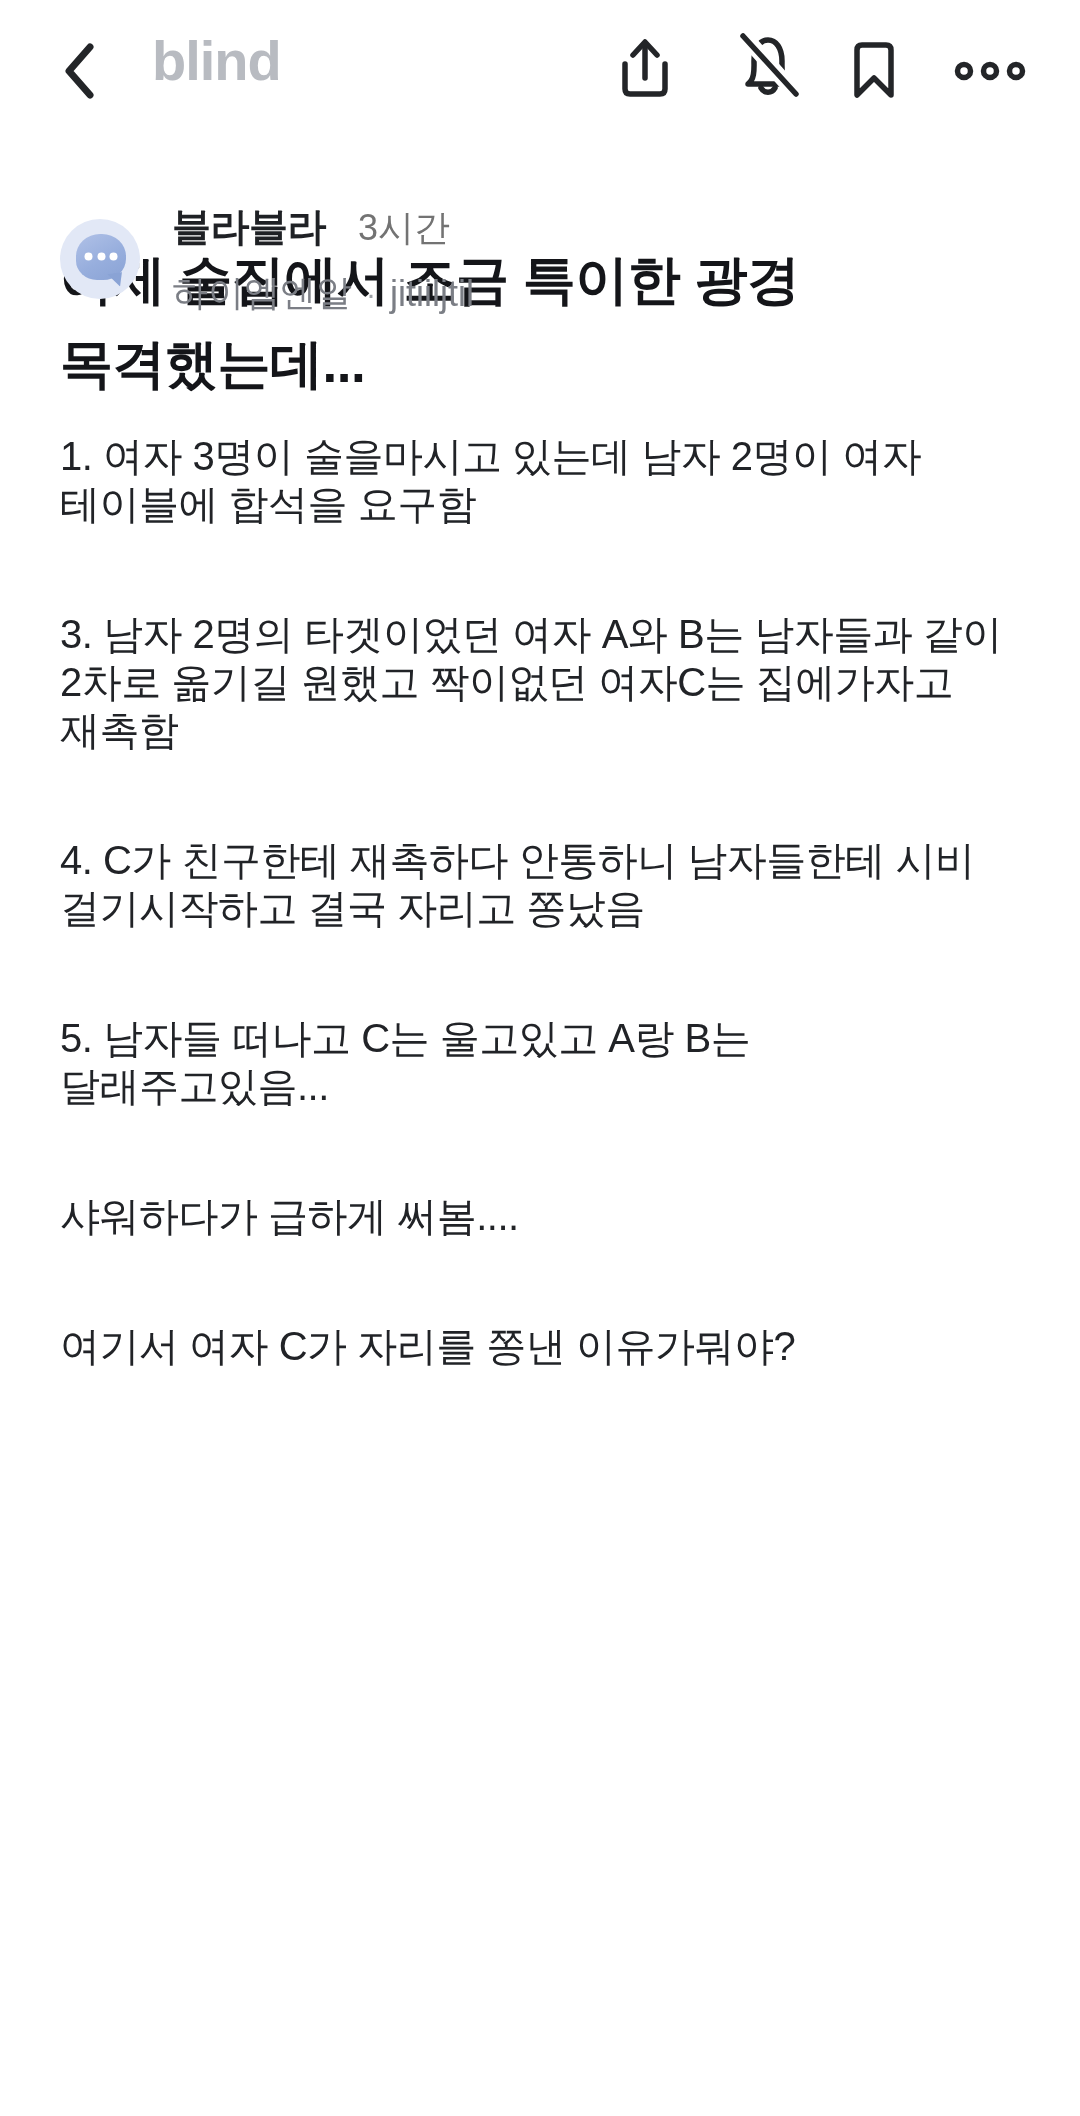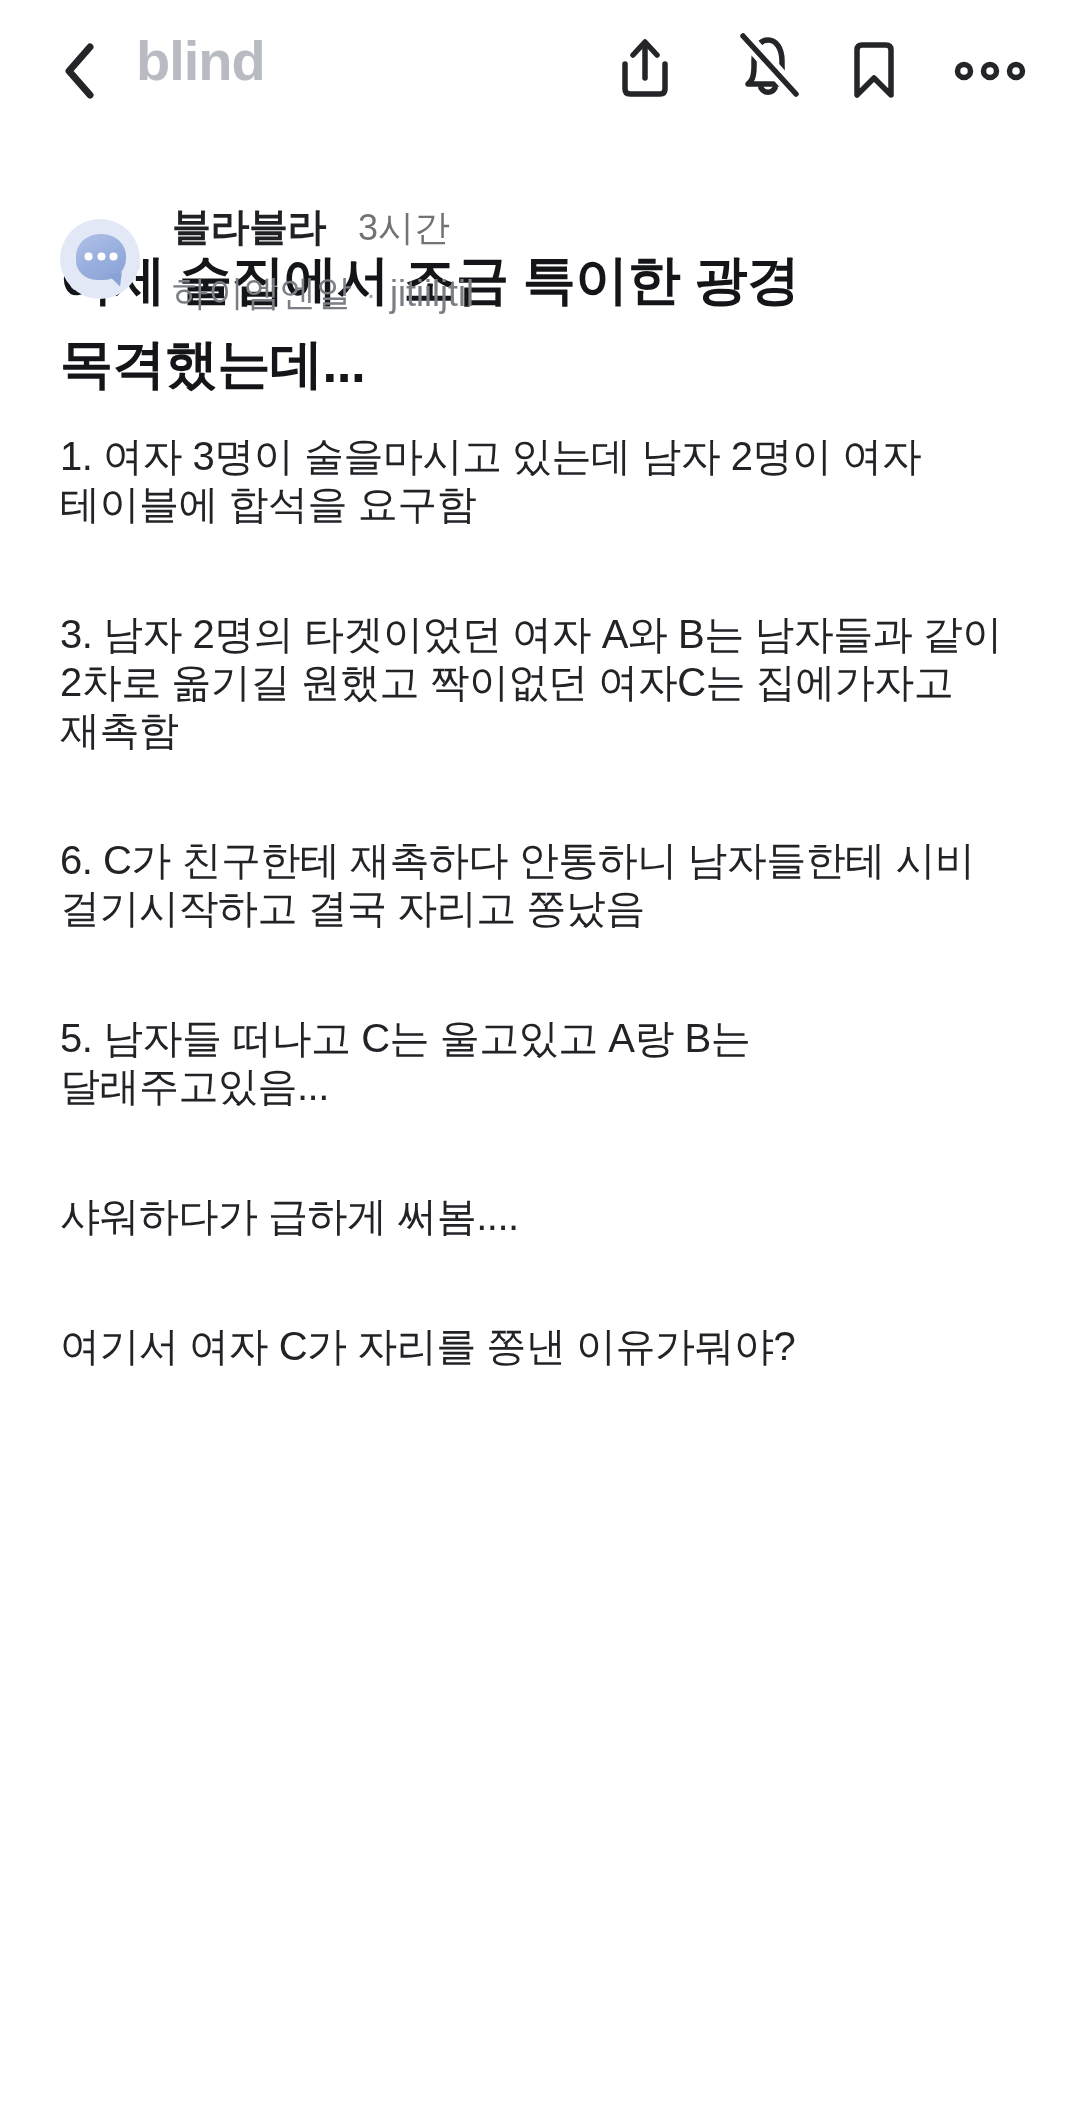--- a/index.html
+++ b/index.html
@@ -6,21 +6,21 @@
   html,body { background:#ffffff; }
   body {
     width:1080px; height:2116px;
     font-family:"Liberation Sans","DejaVu Sans",sans-serif;
     color:#212327; overflow:hidden; position:relative;
   }
 
   
   .topbar { position:relative; height:132px; }
   .back-btn { position:absolute; left:62px; top:42px; width:34px; height:58px; cursor:pointer; }
-  .logo { position:absolute; left:136px; top:28px;
+  .logo { position:absolute; left:152px; top:28px;
           font-size:56px; font-weight:700; letter-spacing:-1px; color:#b8bbc1; }
   .tb-icon { position:absolute; cursor:pointer; }
   .icon-share    { left:616px; top:36px; width:58px; height:66px; }
   .icon-bell     { left:730px; top:32px; width:76px; height:72px; }
   .icon-bookmark { left:850px; top:40px; width:48px; height:60px; }
   .icon-more     { left:952px; top:58px; width:76px; height:26px; }
   svg .stroke { fill:none; stroke:#232528; stroke-width:5.5; stroke-linecap:round; stroke-linejoin:round; }
   svg .stroke-thick { fill:none; stroke:#232528; stroke-width:7; stroke-linecap:round; stroke-linejoin:round; }
   svg .eraser { fill:none; stroke:#ffffff; stroke-width:15; stroke-linecap:round; }
 
@@ -120,20 +120,20 @@
 
 <h1 class="post-title">어제 술집에서 조금 특이한 광경 목격했는데...</h1>
 
 <div class="post-body">
 
     <p>1. 여자 3명이 술을마시고 있는데 남자 2명이 여자 테이블에 합석을 요구함</p>
 
 
     <p>3. 남자 2명의 타겟이었던 여자 A와 B는 남자들과 같이 2차로 옮기길 원했고 짝이없던 여자C는 집에가자고 재촉함</p>
 
-    <p>6. C가 친구한테 재촉하다 안통하니 남자들한테 시비 걸기시작하고 결국 자리고 쫑났음</p>
+    <p>4. C가 친구한테 재촉하다 안통하니 남자들한테 시비 걸기시작하고 결국 자리고 쫑났음</p>
 
     <p>5. 남자들 떠나고 C는 울고있고 A랑 B는 달래주고있음...</p>
 
     <p>샤워하다가 급하게 써봄....</p>
 
     <p>여기서 여자 C가 자리를 쫑낸 이유가뭐야?</p>
   </div>
 
 </body></html>

